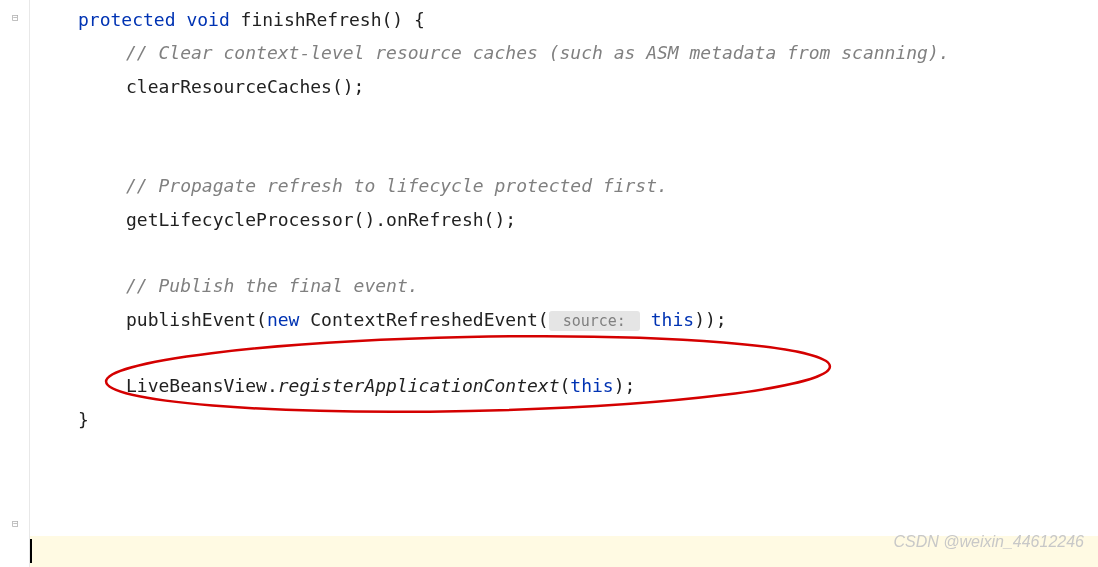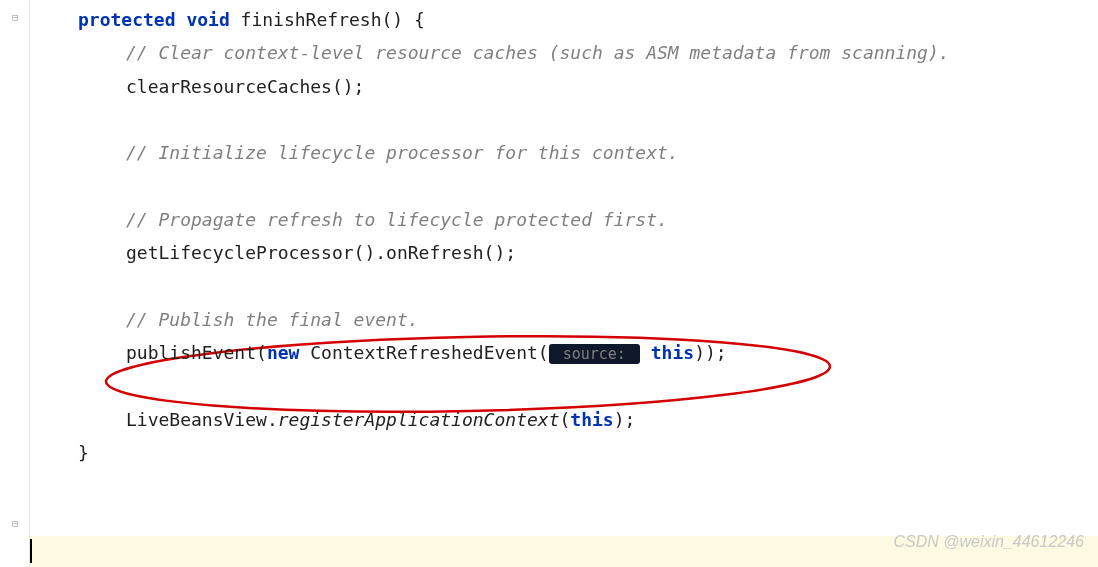--- a/index.html
+++ b/index.html
@@ -48,35 +48,35 @@
       padding-top: 3px;
     }
     .code-line {
       white-space: pre;
       font-family: inherit;
     }
     .indent-1 { padding-left: 0; }
     .indent-2 { padding-left: 48px; }
     .kw {
       color: #0033B3;
-      font-weight: bold;
+      font-weight: normal;
     }
     .comment {
       color: #808080;
       font-style: italic;
     }
     .method-call {
       color: #212121;
     }
     .static-method {
       color: #212121;
       font-style: italic;
     }
     .param-hint {
-      background-color: #0f172a;
+      background-color: #e5e5e5;
       color: #808080;
       font-size: 15px;
       padding: 1px 5px;
       border-radius: 3px;
       font-style: normal;
       text-align: center;
     }
     .highlight-line {
       position: relative;
       z-index: 2;
@@ -129,21 +129,20 @@
 
 <svg class="ellipse-annotation" style="left:98px; top:324px; width:740px; height:95px;" viewBox="0 0 740 95">
   <ellipse cx="370" cy="50" rx="362" ry="37" fill="none" stroke="#d40000" stroke-width="2.5" transform="rotate(-1.2 370 50)"></ellipse>
 </svg>
 
 <div class="code-area">
   <div class="code-line indent-1"><span class="kw">protected</span> <span class="kw">void</span> <span class="method-call">finishRefresh</span><span>()</span><span> {</span></div>
   <div class="code-line indent-2"><span class="comment">// Clear context-level resource caches (such as ASM metadata from scanning).</span></div>
   <div class="code-line indent-2"><span class="method-call">clearResourceCaches();</span></div>
   <div class="code-line">&nbsp;</div>
-  <div class="code-line indent-2"><span class="comment">// Initialize lifecycle processor for this context.</span></div>
   <div class="code-line">&nbsp;</div>
   <div class="code-line indent-2"><span class="comment">// Propagate refresh to lifecycle protected first.</span></div>
   <div class="code-line indent-2"><span class="method-call">getLifecycleProcessor().onRefresh();</span></div>
   <div class="code-line">&nbsp;</div>
   <div class="code-line indent-2"><span class="comment">// Publish the final event.</span></div>
   <div class="code-line indent-2 highlight-line"><span class="method-call">publishEvent(</span><span class="kw">new</span><span class="method-call"> ContextRefreshedEvent(</span><span class="param-hint"> source: </span> <span class="kw">this</span><span>));</span></div>
   <div class="code-line">&nbsp;</div>
   <div class="code-line indent-2"><span class="method-call">LiveBeansView.</span><span class="static-method">registerApplicationContext</span><span>(</span><span class="kw">this</span><span>);</span></div>
   <div class="code-line indent-1"><span>}</span></div>
 </div>

